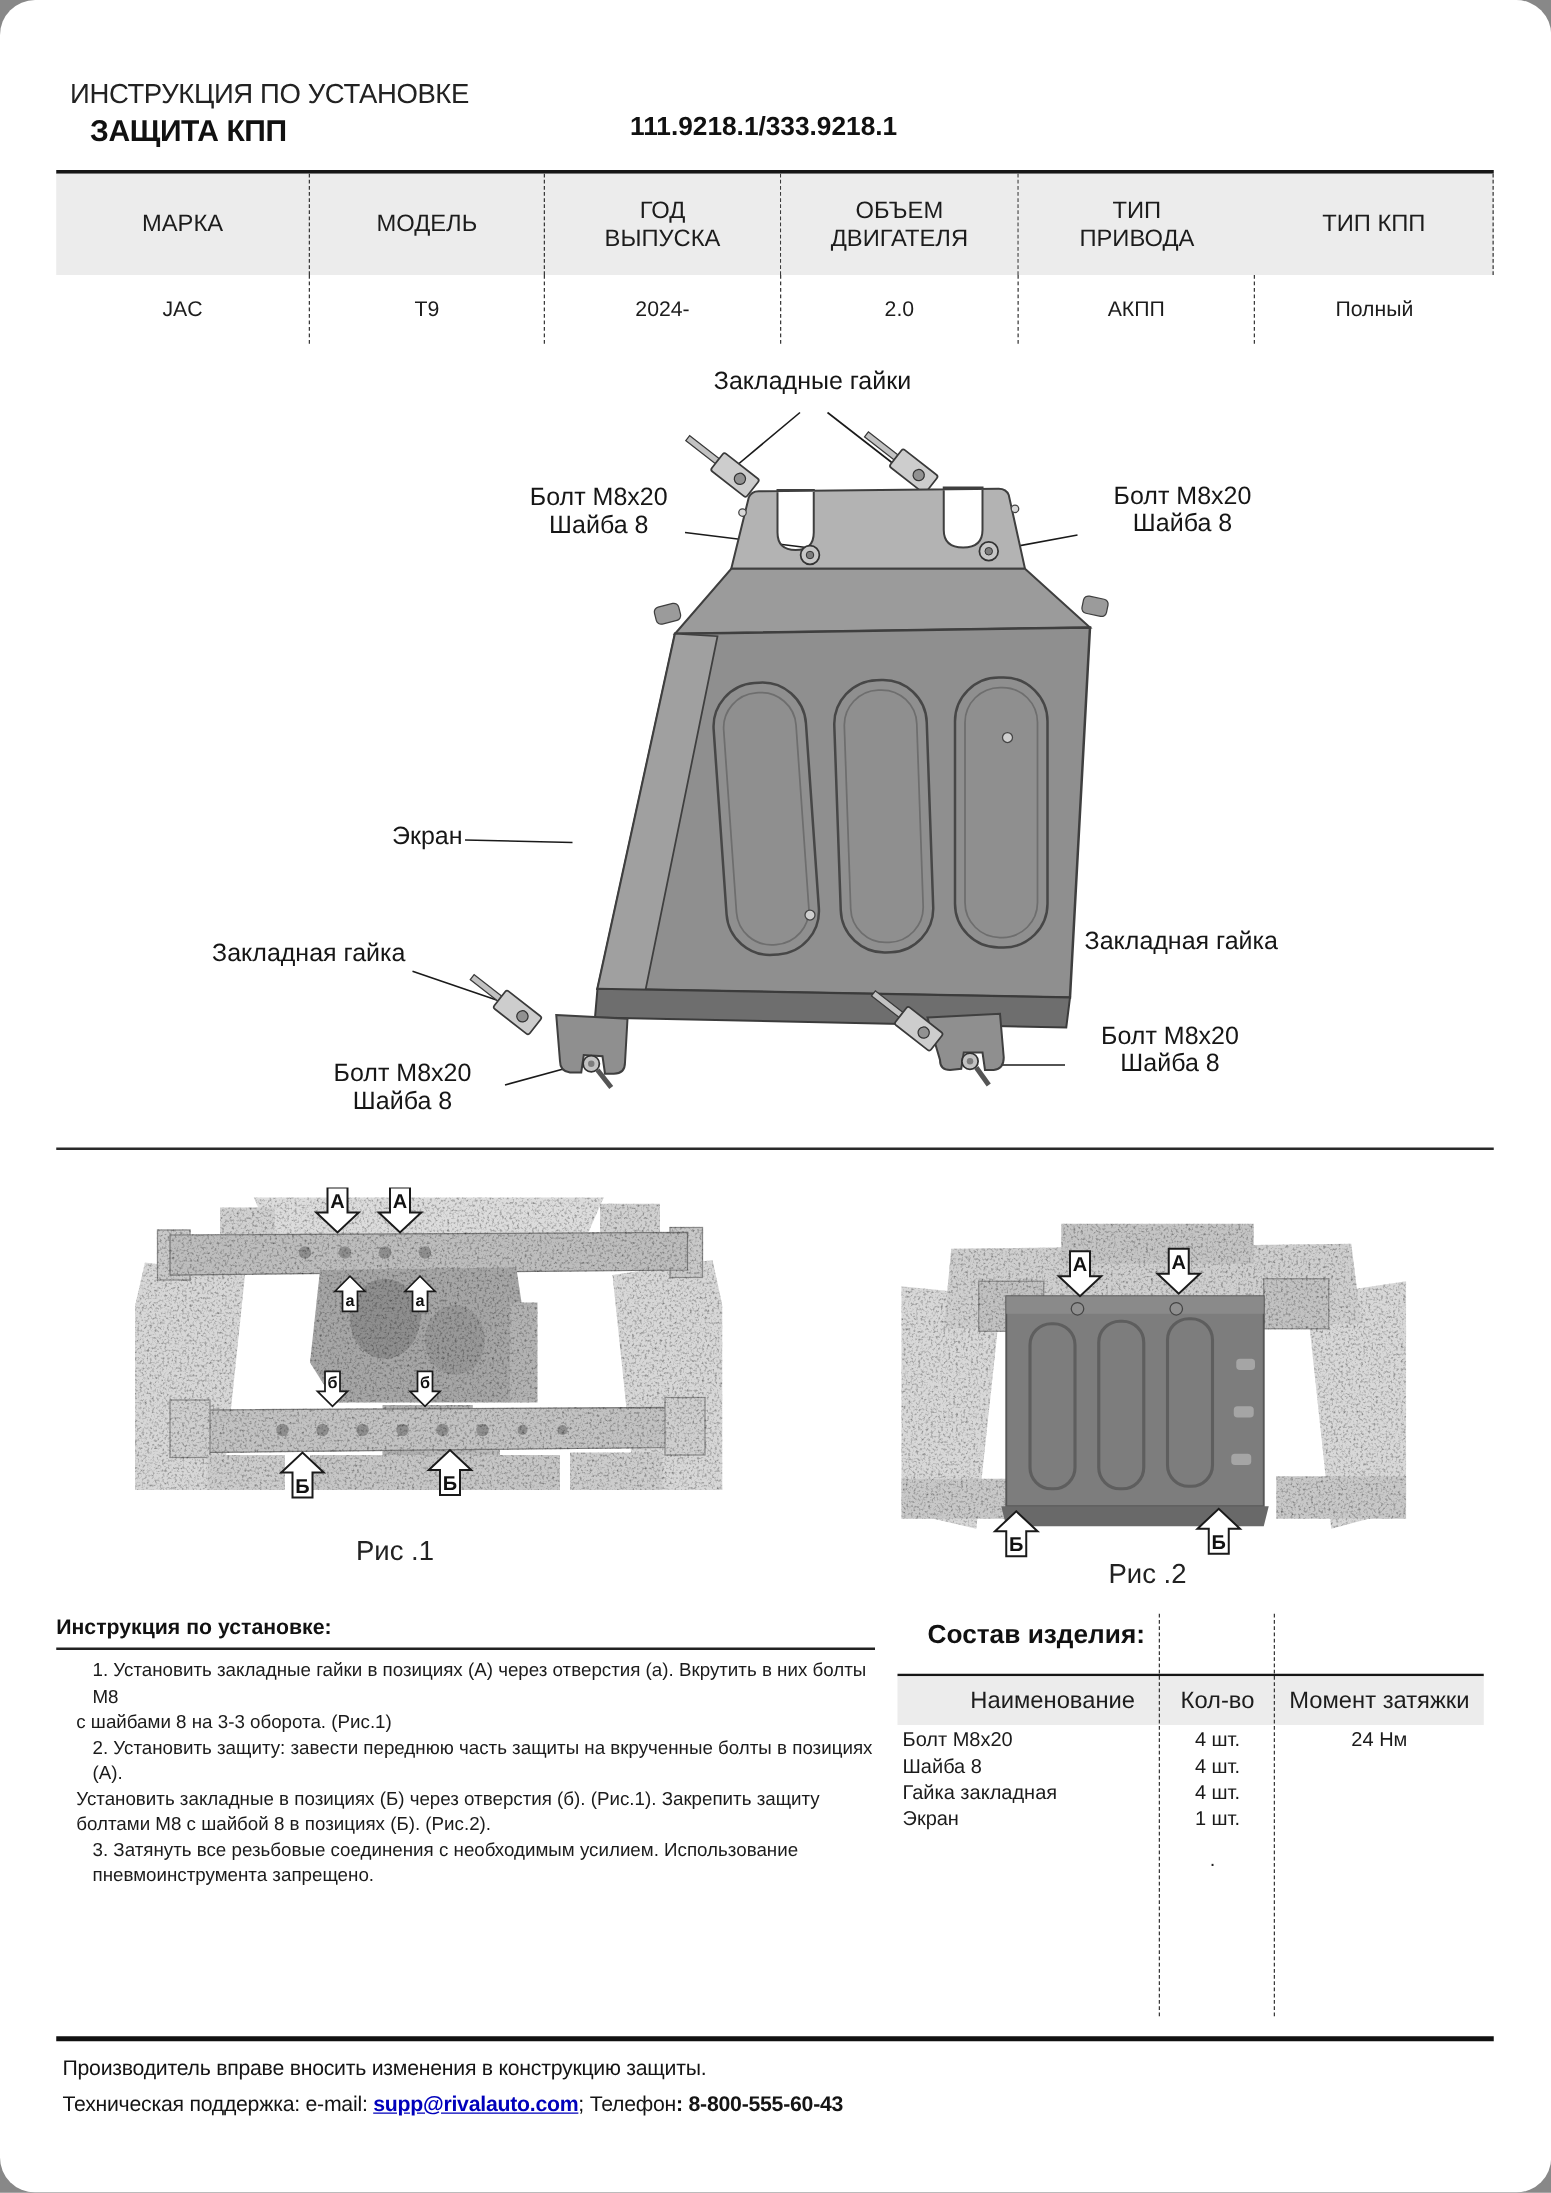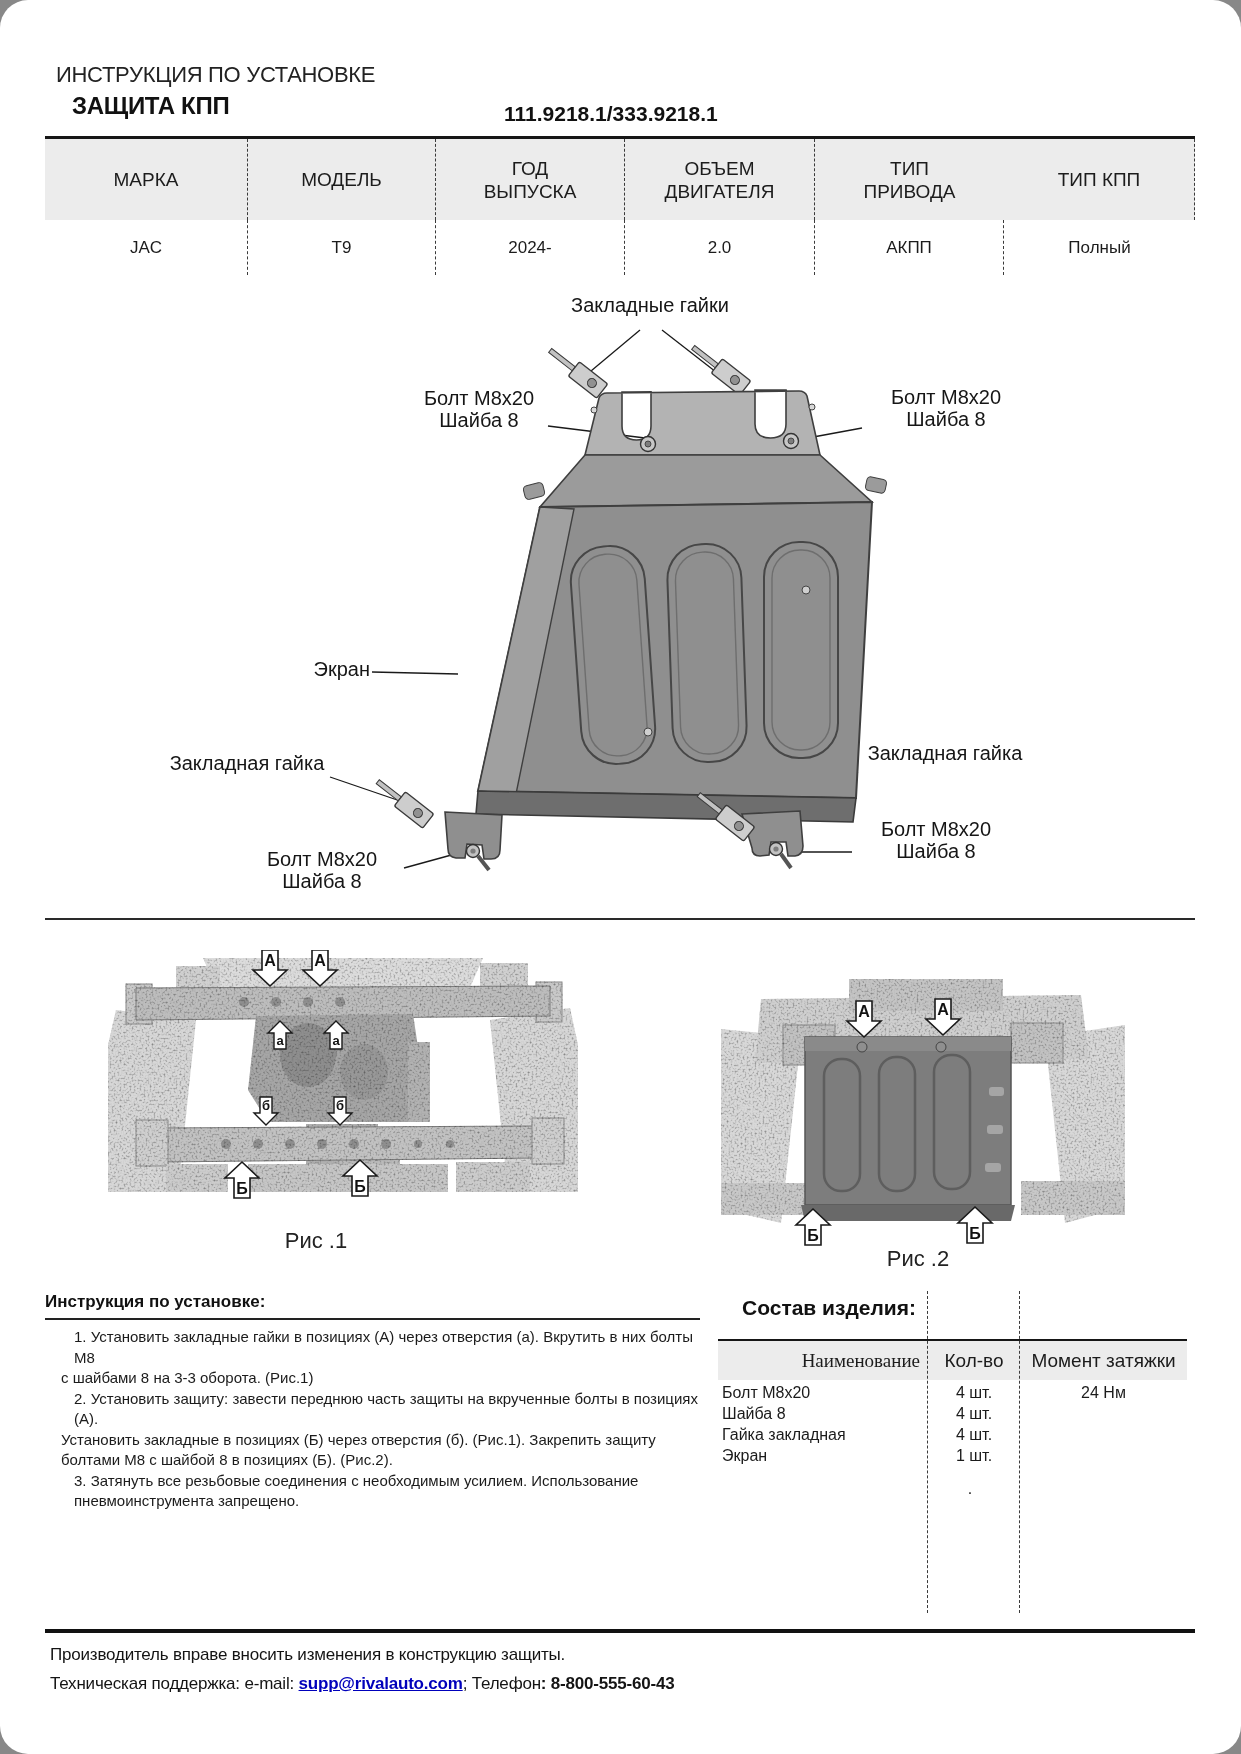--- a/index.html
+++ b/index.html
@@ -4,21 +4,21 @@
 <style>
   html,body{margin:0;padding:0;background:#888;}
   #page{
     position:relative;width:1241px;height:1754px;background:#ffffff;
     font-family:"Liberation Sans",sans-serif;color:#1a1a1a;overflow:hidden;margin:0 auto;border-radius:28px;
   }
   .abs{position:absolute;}
   
   .title1{left:56px;top:62px;font-size:22px;letter-spacing:-0.3px;color:#222;}
   .title2{left:72px;top:92px;font-size:24px;font-weight:bold;letter-spacing:-0.3px;color:#111;}
-  .partnum{left:504px;top:102px;font-size:21px;font-weight:bold;color:#111;}
+  .partnum{left:504px;top:90px;font-size:21px;font-weight:bold;color:#111;}
   
   .spec{left:45px;top:136px;width:1150px;border-top:3px solid #161616;display:grid;
         grid-template-columns:203px 188px 189px 190px 189px 191px;grid-template-rows:81px 55px;}
   .spec .hc{background:#ececec;display:flex;flex-direction:column;align-items:center;justify-content:center;
         font-size:19px;line-height:23px;color:#1c1c1c;}
   .spec .vc{display:flex;align-items:center;justify-content:center;font-size:17px;color:#1c1c1c;}
   .spec .dash{border-right:1px dashed #3a3a3a;}
   
   .lbl{font-size:20px;line-height:22px;color:#161616;text-align:center;}
   .lbl.right{text-align:right;}
@@ -29,21 +29,21 @@
   .instr{left:45px;top:1292px;width:655px;}
   .instr h3{margin:0;font-size:17px;font-weight:bold;color:#111;}
   .instr .rule{border-top:2px solid #222;margin:6px 0 7px 0;}
   .step-line{font-size:15px;line-height:20.5px;color:#1b1b1b;margin-left:29px;}
   .step-line.cont{margin-left:16px;}
   
   .parts-head{left:742px;top:1296px;font-size:21px;font-weight:bold;color:#111;}
   .parts{left:718px;top:1339px;width:469px;border-top:2px solid #161616;display:grid;
          grid-template-columns:210px 92px 167px;}
   .parts .ph{background:#ececec;height:39px;display:flex;align-items:center;font-size:19px;color:#1c1c1c;}
-  .parts .ph.r{justify-content:flex-end;padding-right:8px;box-sizing:border-box;font-family:Liberation Serif, serif;}
+  .parts .ph.r{justify-content:flex-end;padding-right:20px;box-sizing:border-box;}
   .parts .ph.c{justify-content:center;}
   .parts .pc{font-size:16px;line-height:17px;color:#1b1b1b;padding-top:4px;}
   .parts .pc.name{padding-left:4px;}
   .parts .pc.c{text-align:center;}
   .vdash{width:0;border-left:1px dashed #3a3a3a;}
   .straydot{left:960px;top:1480px;width:20px;text-align:center;font-size:16px;color:#222;}
   
   .footrule{left:45px;top:1629px;width:1150px;height:4px;background:#111;}
   .foot1{left:50px;top:1645px;font-size:17px;letter-spacing:-0.2px;color:#141414;}
   .foot2{left:50px;top:1674px;font-size:17px;letter-spacing:-0.2px;color:#141414;}

